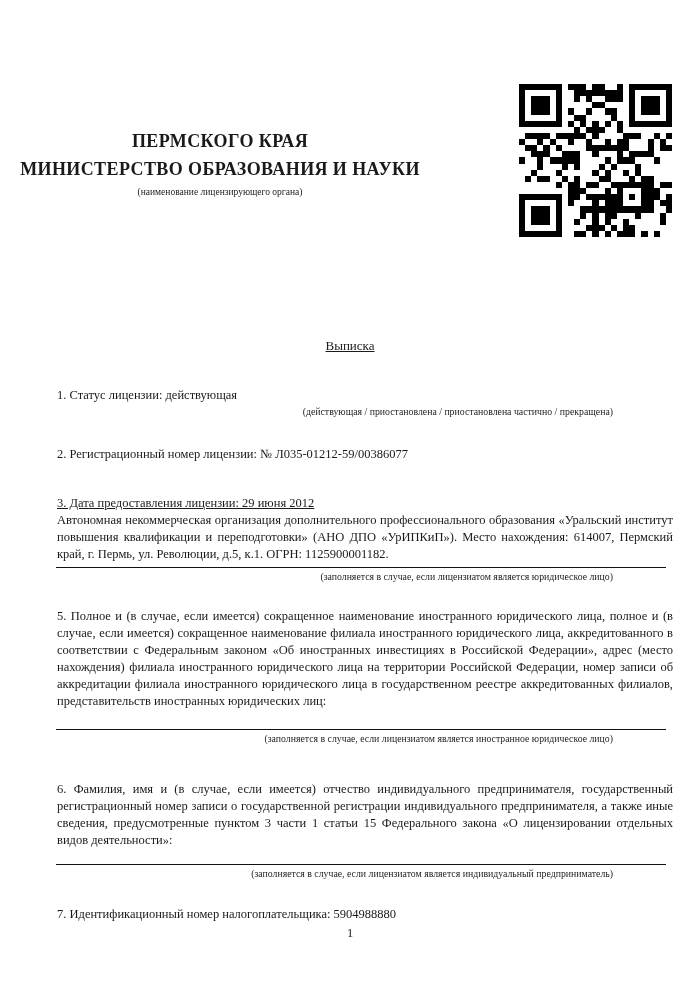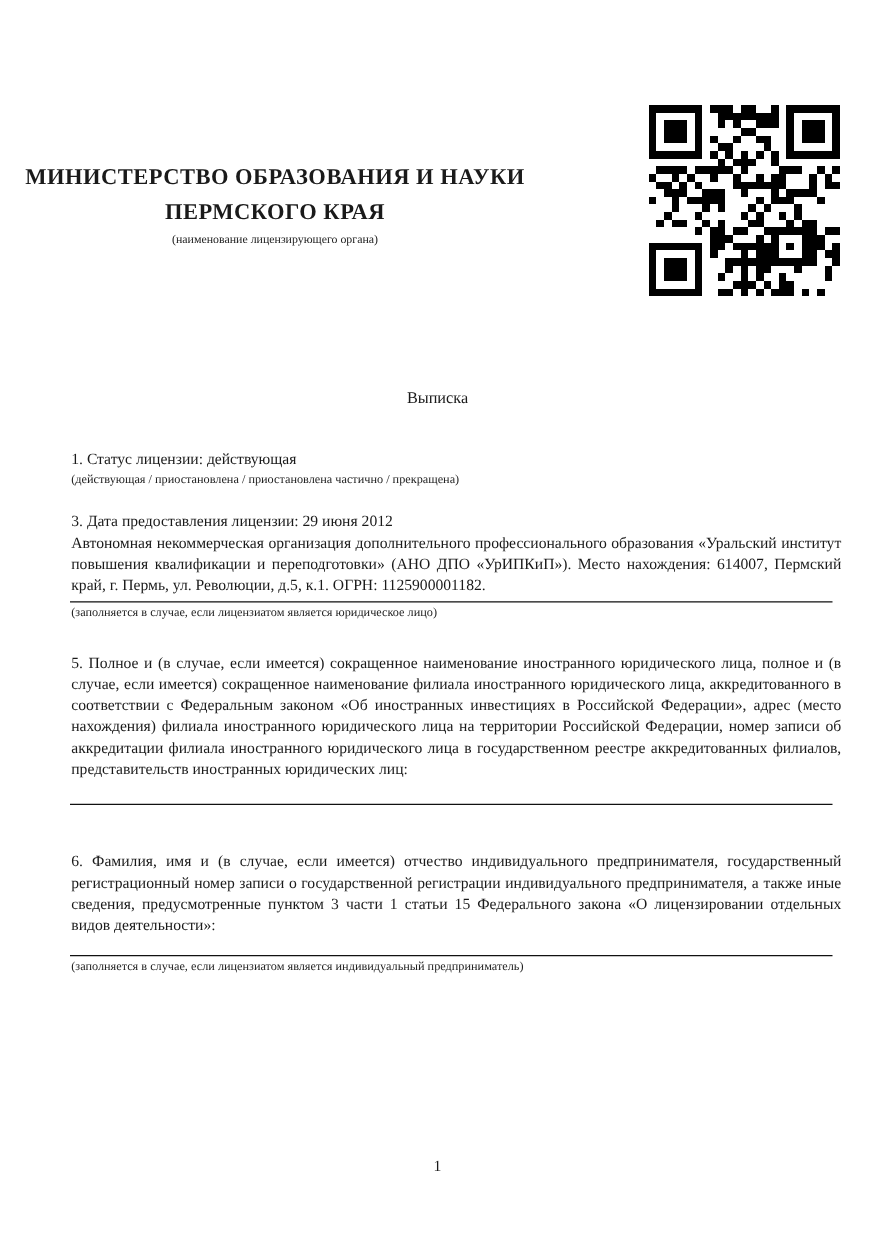--- a/index.html
+++ b/index.html
@@ -46,53 +46,54 @@
   .qr-box {
     margin-left: auto;
     margin-right: 28px;
     width: 153px;
     height: 153px;
   }
   .qr-box svg { display: block; width: 153px; height: 153px; }
 
   
   .doc-title {
-    margin-top: 72px;
+    margin-top: 100px;
     text-align: center;
     font-size: 13px;
     line-height: 1.45;
+    text-decoration: underline;
   }
 
   
   .item {
     font-size: 12.5px;
     line-height: 17px;
   }
   .para {
     font-size: 12.5px;
     line-height: 17px;
     text-align: justify;
   }
   .note {
     font-size: 9.8px;
-    text-align: left;
+    text-align: right;
     margin-right: 60px; 
     color: #1d1d1d;
   }
   .rule {
     height: 0;
     border-top: 1.6px solid #111;
     margin-left: -1px;
     width: 610px;
   }
 
   .mt-item1 { margin-top: 31px; }
   .mt-note1 { margin-top: 2px; }
   .mt-item2 { margin-top: 29px; }
-  .mt-item3 { margin-top: 20px; }
+  .mt-item3 { margin-top: 32px; text-decoration: underline; }
   .mt-item4 { margin-top: 15px; }
   .mt-rule1 { margin-top: 4px; }
   .mt-note2 { margin-top: 3px; }
   .mt-item5 { margin-top: 26px; }
   .mt-rule2 { margin-top: 19px; }
   .mt-note3 { margin-top: 3px; }
   .mt-item6 { margin-top: 37px; }
   .mt-rule3 { margin-top: 15px; }
   .mt-note4 { margin-top: 3px; }
   .mt-item7 { margin-top: 27px; }
@@ -106,22 +107,22 @@
     font-size: 12.5px;
   }
 </style>
 </head>
 <body>
 
 <div class="page">
 
   <div class="header-row">
     <div class="ministry">
+      <div class="ministry-name">ПЕРМСКОГО КРАЯ</div>
       <div class="ministry-name">МИНИСТЕРСТВО ОБРАЗОВАНИЯ И НАУКИ</div>
-      <div class="ministry-name">ПЕРМСКОГО КРАЯ</div>
       <div class="ministry-note">(наименование лицензирующего органа)</div>
     </div>
     <div class="qr-box">
       <svg id="qr-svg" viewBox="0 0 25 25" shape-rendering="crispEdges">
           <rect x="0" y="0" width="1" height="1" fill="#000000"></rect>
           <rect x="1" y="0" width="1" height="1" fill="#000000"></rect>
           <rect x="2" y="0" width="1" height="1" fill="#000000"></rect>
           <rect x="3" y="0" width="1" height="1" fill="#000000"></rect>
           <rect x="4" y="0" width="1" height="1" fill="#000000"></rect>
           <rect x="5" y="0" width="1" height="1" fill="#000000"></rect>
@@ -430,32 +431,35 @@
 
   <div class="doc-title">
     <div>Выписка</div>
   </div>
 
   <div class="content">
 
     <p class="item mt-item1">1. Статус лицензии: действующая</p>
     <div class="note mt-note1">(действующая / приостановлена / приостановлена частично / прекращена)</div>
 
+    <p class="item mt-item2">2. Регистрационный номер лицензии: № Л035-01212-59/00386077</p>
 
     <p class="item mt-item3">3. Дата предоставления лицензии: 29 июня 2012</p>
 
     <p class="para">Автономная некоммерческая организация дополнительного профессионального образования «Уральский институт повышения квалификации и переподготовки» (АНО ДПО «УрИПКиП»). Место нахождения: 614007, Пермский край, г. Пермь, ул. Революции, д.5, к.1. ОГРН: 1125900001182.</p>
     <div class="rule mt-rule1"></div>
     <div class="note mt-note2">(заполняется в случае, если лицензиатом является юридическое лицо)</div>
 
     <p class="para mt-item5">5. Полное и (в случае, если имеется) сокращенное наименование иностранного юридического лица, полное и (в случае, если имеется) сокращенное наименование филиала иностранного юридического лица, аккредитованного в соответствии с Федеральным законом «Об иностранных инвестициях в Российской Федерации», адрес (место нахождения) филиала иностранного юридического лица на территории Российской Федерации, номер записи об аккредитации филиала иностранного юридического лица в государственном реестре аккредитованных филиалов, представительств иностранных юридических лиц:</p>
     <div class="rule mt-rule2"></div>
+    <div class="note mt-note3">(заполняется в случае, если лицензиатом является иностранное юридическое лицо)</div>
 
     <p class="para mt-item6">6. Фамилия, имя и (в случае, если имеется) отчество индивидуального предпринимателя, государственный регистрационный номер записи о государственной регистрации индивидуального предпринимателя, а также иные сведения, предусмотренные пунктом 3 части 1 статьи 15 Федерального закона «О лицензировании отдельных видов деятельности»:</p>
     <div class="rule mt-rule3"></div>
     <div class="note mt-note4">(заполняется в случае, если лицензиатом является индивидуальный предприниматель)</div>
 
+    <p class="item mt-item7">7. Идентификационный номер налогоплательщика: 5904988880</p>
 
   </div>
 
   <div class="page-number">1</div>
 
 </div>
 
 </body></html>

